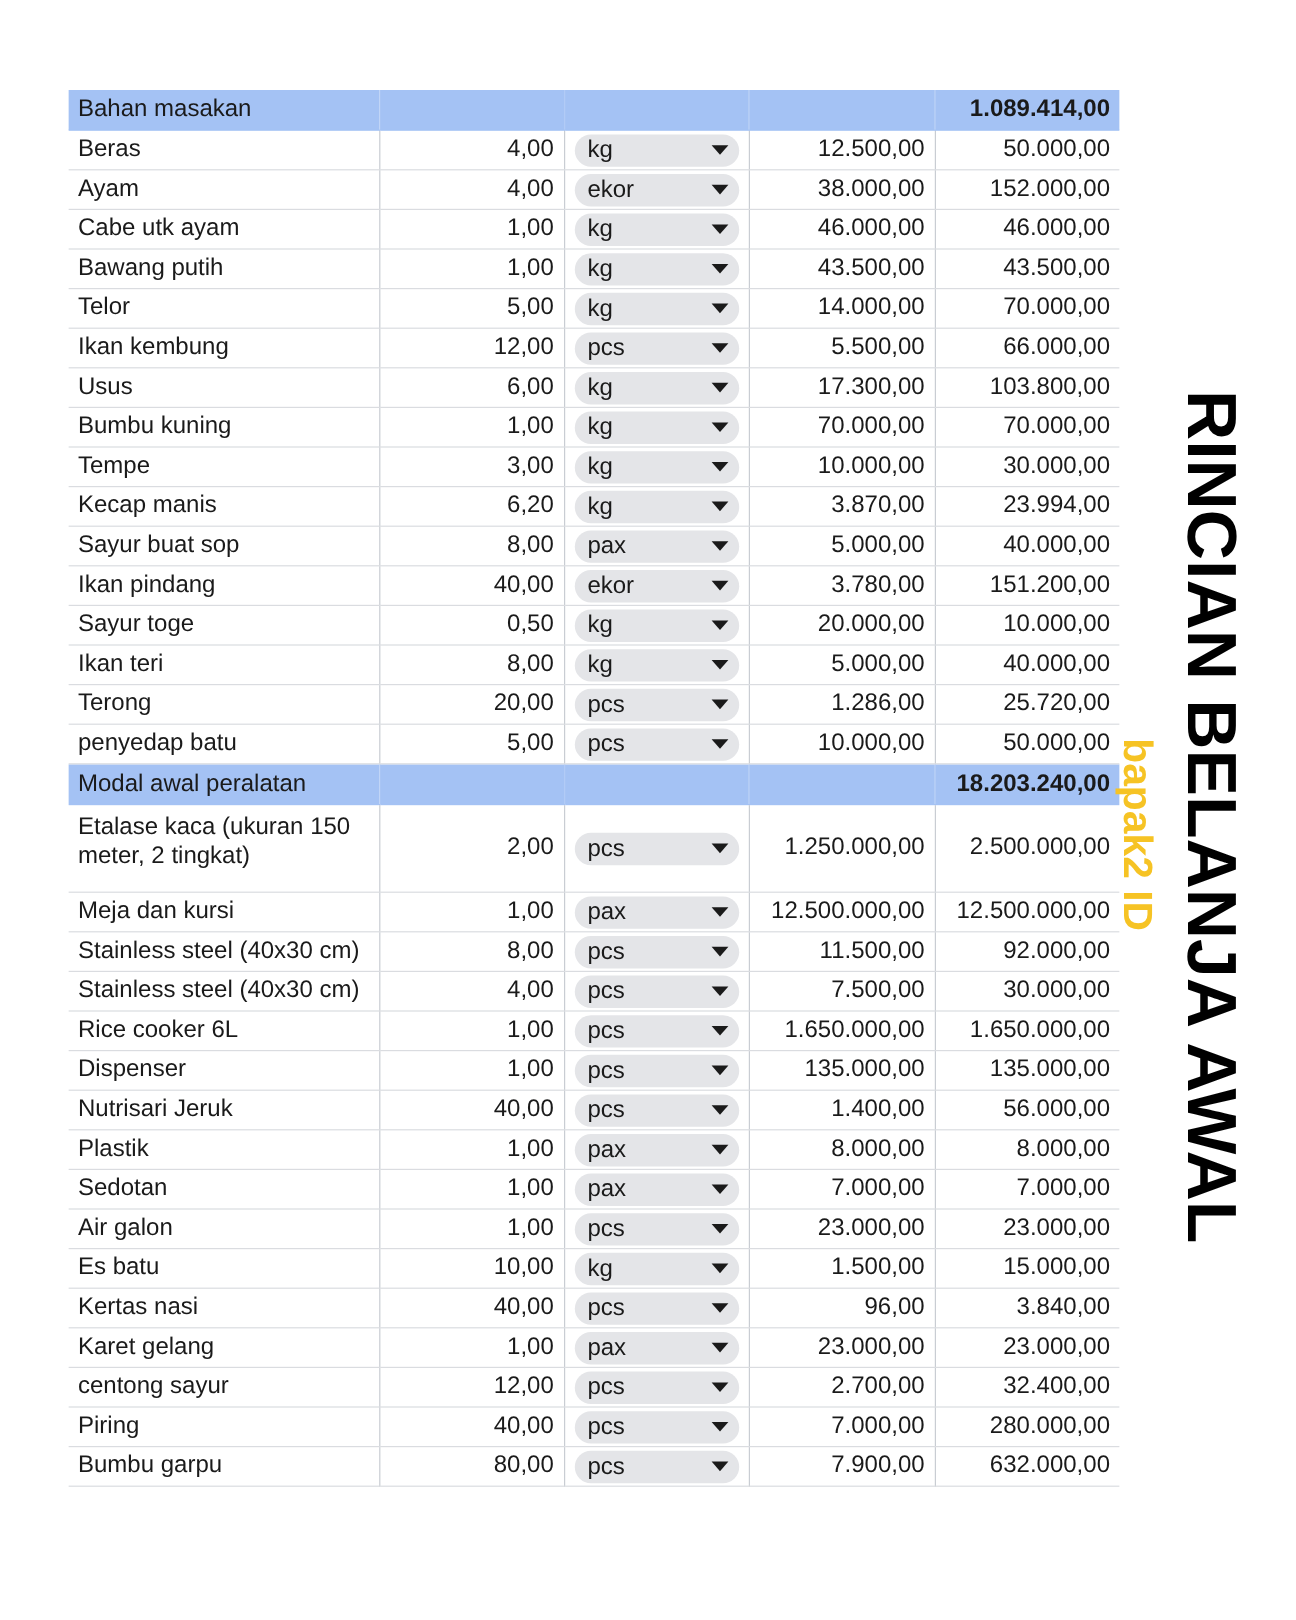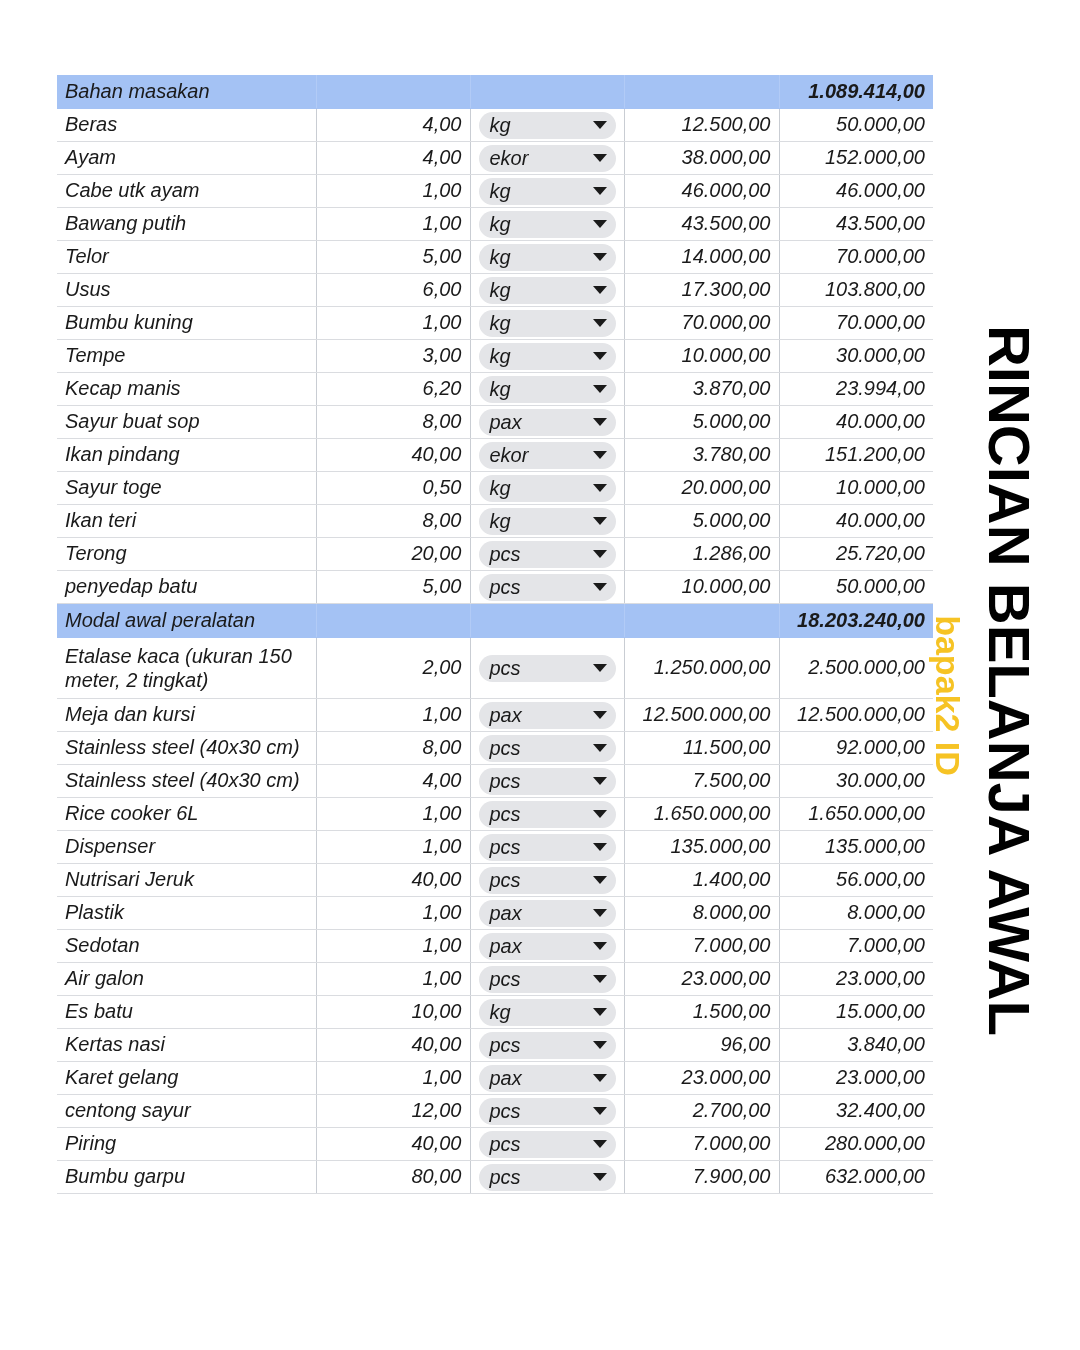--- a/index.html
+++ b/index.html
@@ -24,21 +24,20 @@
   }
 
   
   #sheet-wrap {
     position: absolute;
     left: 57px;
     top: 75px;
     width: 876px;
     overflow: hidden;
     height: 1210px;
-    font-style: italic;
   }
 
   table.sheet {
     border-collapse: collapse;
     table-layout: fixed;
     width: 876px;
     background: #ffffff;
   }
 
   table.sheet col.c-name  { width: 259px; }
@@ -65,21 +64,21 @@
   td.qty   { text-align: right; padding-right: 10px; }
   td.price { text-align: right; padding-right: 10px; }
   td.total { text-align: right; padding-right: 10px; }
   td.unit  { padding: 0 4px 0 5px; }
 
   
   tr.wrap td.name {
     white-space: normal;
     line-height: 1.22;
     padding-top: 2px;
-    padding-bottom: 2px;
+    padding-bottom: 14px;
   }
   tr.wrap td { height: 56px; }
 
   
   tr.section td {
     background: #a4c2f4;
     border-bottom: 1px solid #a4c2f4;
     border-right: 1px solid #b2cbf6;
     font-weight: bold;
     height: 33px;
@@ -238,20 +237,32 @@
             <td class="unit">
               <div class="chip">
                 <span class="chip-label">kg</span>
                 <span class="chip-arrow"></span>
               </div>
             </td>
             <td class="price">14.000,00</td>
             <td class="total">70.000,00</td>
           </tr>
           <tr class="">
+            <td class="name">Ikan kembung</td>
+            <td class="qty">12,00</td>
+            <td class="unit">
+              <div class="chip">
+                <span class="chip-label">pcs</span>
+                <span class="chip-arrow"></span>
+              </div>
+            </td>
+            <td class="price">5.500,00</td>
+            <td class="total">66.000,00</td>
+          </tr>
+          <tr class="">
             <td class="name">Usus</td>
             <td class="qty">6,00</td>
             <td class="unit">
               <div class="chip">
                 <span class="chip-label">kg</span>
                 <span class="chip-arrow"></span>
               </div>
             </td>
             <td class="price">17.300,00</td>
             <td class="total">103.800,00</td>

